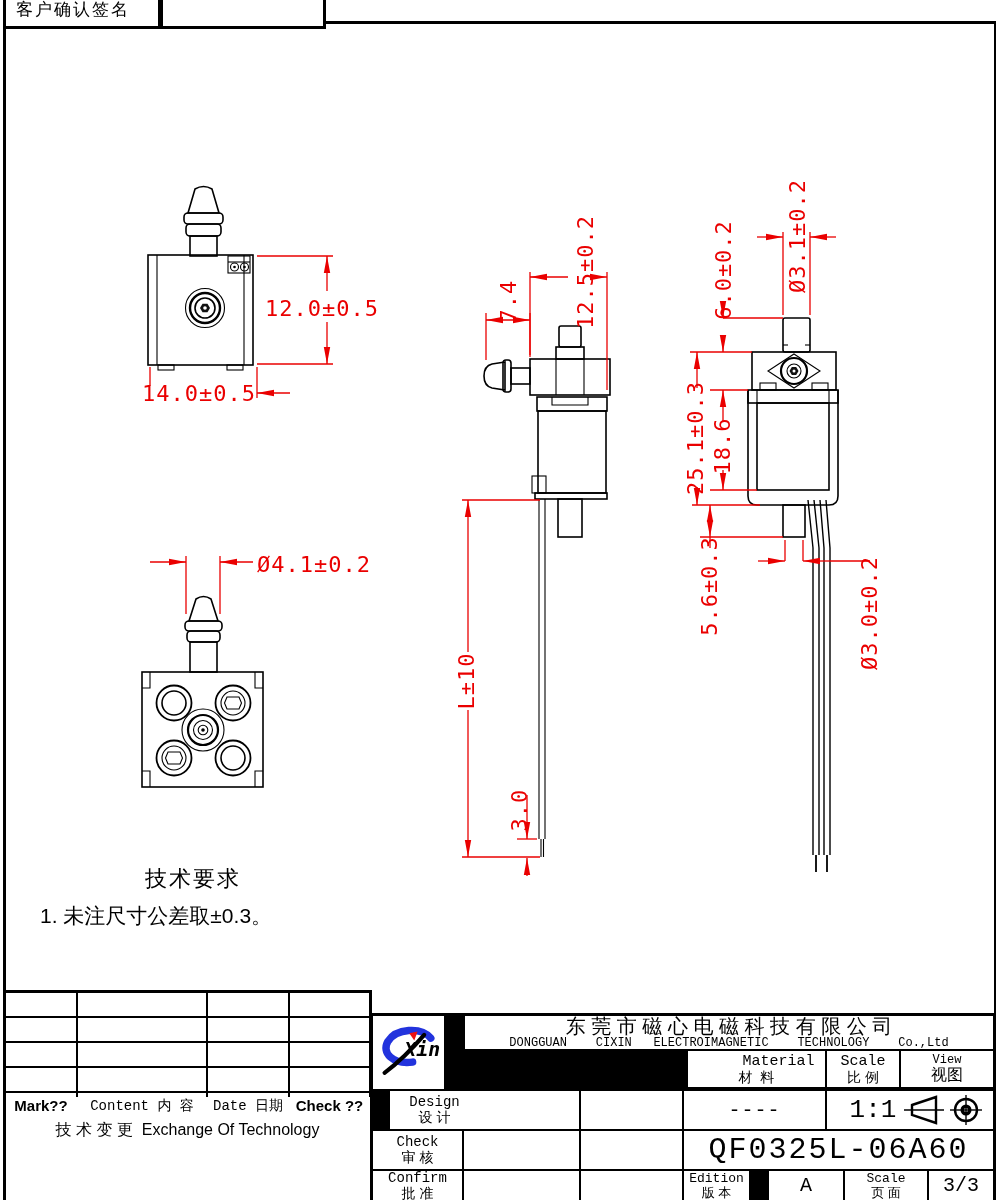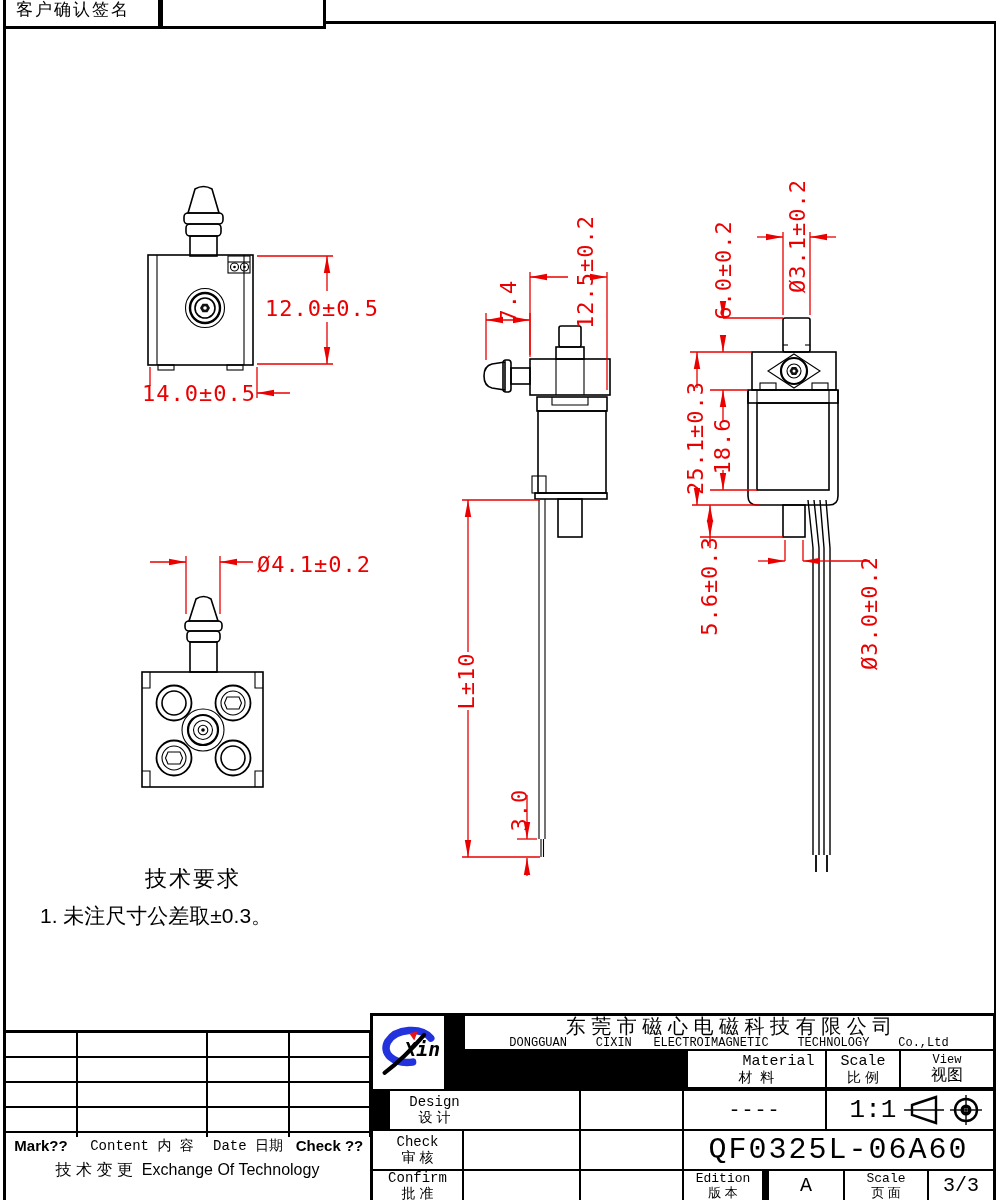--- a/index.html
+++ b/index.html
@@ -259,21 +259,21 @@
       <text class="dimtxt" transform="translate(869,613) rotate(-90)" x="0" y="0" dy="0.35em" text-anchor="middle">Ø3.0±0.2</text>
     </g>
   </g>
 </svg>
 
 <div id="techreq">
   <div class="t">技术要求</div>
   <div class="i">1. 未注尺寸公差取±0.3。</div>
 </div>
 
-<div class="abs blk" style="left:3px;top:990px;width:369px;height:107px;margin-top:40px;">
+<div class="abs blk" style="left:3px;top:990px;width:369px;height:107px;">
 
   <div class="cell" style="left:3px;top:3px;width:70px;height:23px;"></div>
   <div class="cell" style="left:75px;top:3px;width:128px;height:23px;"></div>
   <div class="cell" style="left:205px;top:3px;width:80px;height:23px;"></div>
   <div class="cell" style="left:287px;top:3px;width:79px;height:23px;"></div>
   <div class="cell" style="left:3px;top:28px;width:70px;height:23px;"></div>
   <div class="cell" style="left:75px;top:28px;width:128px;height:23px;"></div>
   <div class="cell" style="left:205px;top:28px;width:80px;height:23px;"></div>
   <div class="cell" style="left:287px;top:28px;width:79px;height:23px;"></div>
   <div class="cell" style="left:3px;top:53px;width:70px;height:23px;"></div>
@@ -377,21 +377,21 @@
   </div>
 
   <div class="cell" style="left:3px;top:158px;width:89px;height:29px;">
     <div class="two">
         <div class="mono" style="font-size:14px;">Confirm</div>
     <div class="pre" style="font-size:14px;">批 准</div>
       </div>
   </div>
   <div class="cell" style="left:94px;top:158px;width:115px;height:29px;"></div>
   <div class="cell" style="left:211px;top:158px;width:101px;height:29px;"></div>
-  <div class="cell" style="left:314px;top:158px;width:78px;height:29px;">
+  <div class="cell" style="left:314px;top:158px;width:65px;height:29px;">
     <div class="two">
         <div class="mono" style="font-size:13px;">Edition</div>
     <div class="pre" style="font-size:13px;">版 本</div>
       </div>
   </div>
   <div class="cell" style="left:399px;top:158px;width:74px;height:29px;">
     <span class="mono" style="font-size:20px;">A</span>
   </div>
   <div class="cell" style="left:475px;top:158px;width:82px;height:29px;">
     <div class="two">

